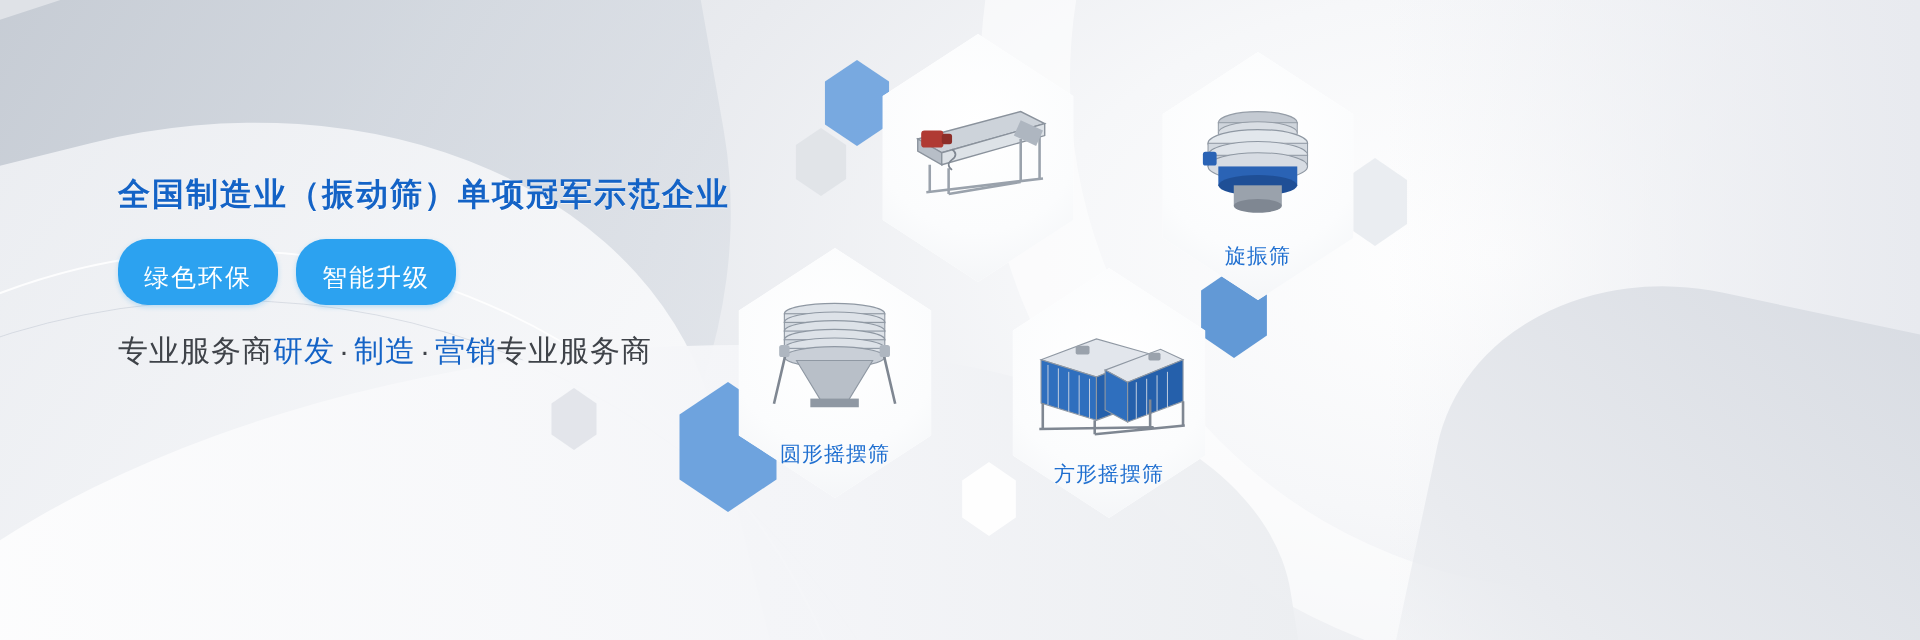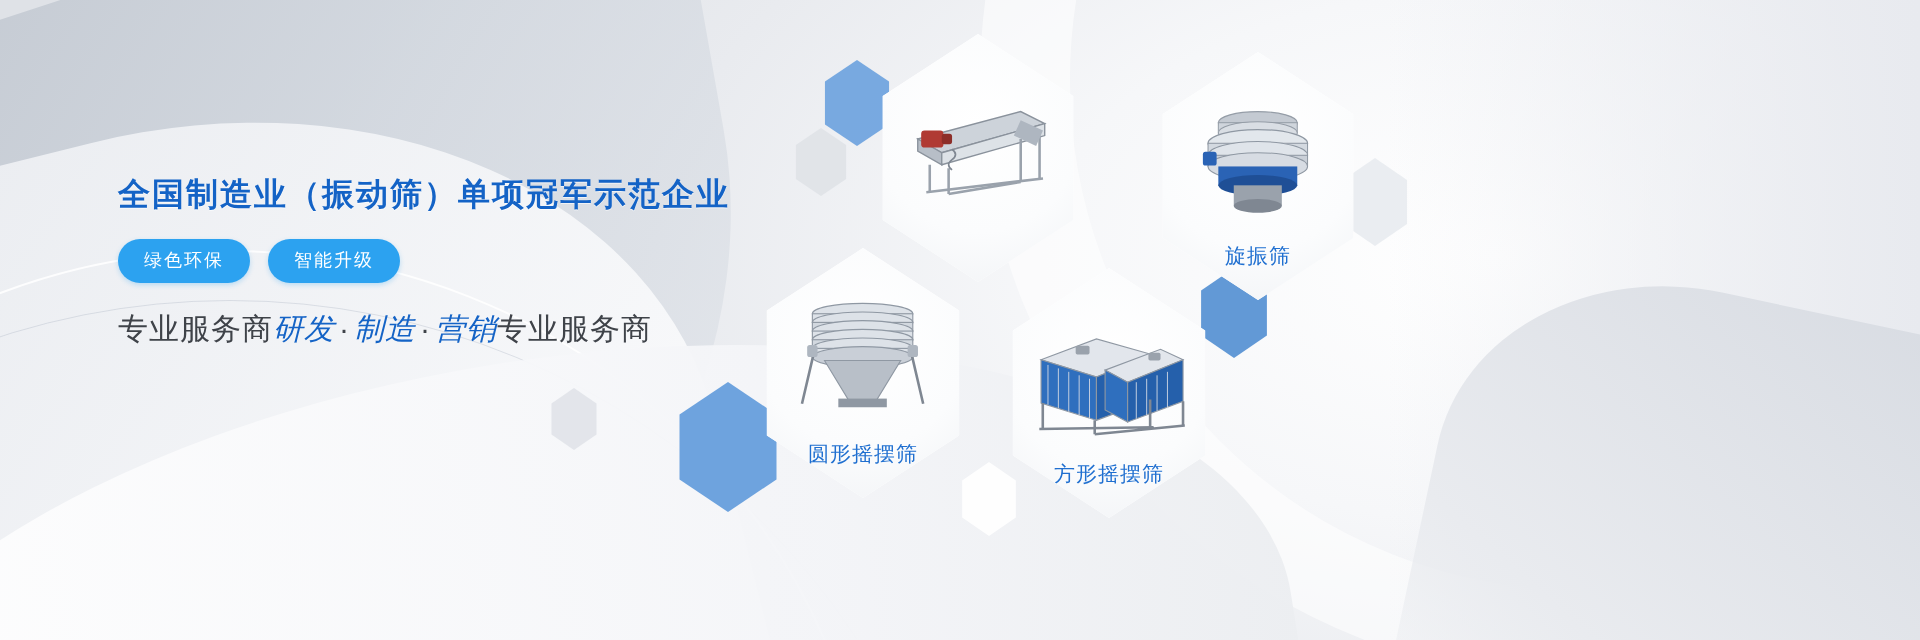--- a/index.html
+++ b/index.html
@@ -117,36 +117,36 @@
     letter-spacing:2px;
     white-space:nowrap;
     line-height:1.15;
     text-shadow:0 1px 0 rgba(255,255,255,.6);
   }
 
   .pills { display:flex; gap:18px; margin-top:26px; }
   .pill {
     background:#2ca2f0;
     color:#ffffff;
-    font-size:18px;
+    font-size:25px;
     letter-spacing:2px;
-    padding:9px 26px 11px;
+    padding:22px 26px 11px;
     border-radius:30px;
     white-space:nowrap;
     box-shadow:0 2px 5px rgba(44,162,240,.28);
   }
 
   .sub {
     margin-top:26px;
     font-size:30px;
     letter-spacing:1px;
     color:#3f4349;
     white-space:nowrap;
   }
-  .sub .hl { color:#1463c6;font-style:italic; }
+  .sub .hl { color:#1463c6; }
   .sub .dot { color:#3f4349; padding:0 4px; }
 
   
   svg { display:block; }
 </style>
 </head>
 <body>
 
 <div id="banner">
 
@@ -200,21 +200,21 @@
         <rect x="54" y="73" width="92" height="22" fill="#2a63b5"></rect>
         <ellipse cx="100" cy="95" rx="46" ry="12" fill="#1f4f96"></ellipse>
         <rect x="72" y="95" width="56" height="24" fill="#9aa2ac"></rect>
         <ellipse cx="100" cy="119" rx="28" ry="8" fill="#7f8792"></ellipse>
         <rect x="36" y="56" width="16" height="16" rx="3" fill="#2a63b5"></rect>
       </svg>
       <div class="cap">旋振筛</div>
     </div>
   </div>
 
-  <div class="hex-photo" style="left:752px; top:248px; width:222px; height:250px;">
+  <div class="hex-photo" style="left:724px; top:248px; width:222px; height:250px;">
     <div class="inner">
       <svg class="art" viewBox="0 0 200 140">
         <g stroke="#8f98a3" stroke-width="1.3" fill="#dde2e8">
           <ellipse cx="100" cy="16" rx="58" ry="12"></ellipse>
           <rect x="42" y="16" width="116" height="10"></rect>
           <ellipse cx="100" cy="26" rx="58" ry="12"></ellipse>
           <rect x="42" y="26" width="116" height="10" fill="#d2d8df"></rect>
           <ellipse cx="100" cy="36" rx="58" ry="12"></ellipse>
           <rect x="42" y="36" width="116" height="10"></rect>
           <ellipse cx="100" cy="46" rx="58" ry="12"></ellipse>

